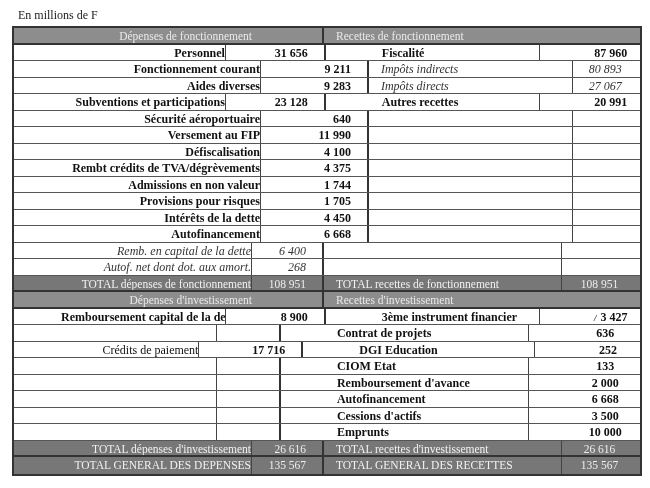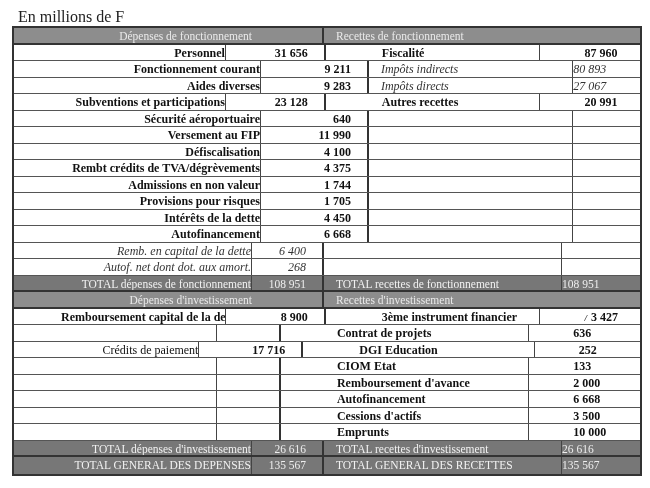--- a/index.html
+++ b/index.html
@@ -1,27 +1,27 @@
 <!DOCTYPE html>
 <html><head>
 <meta charset="utf-8">
 <style>
   html, body { margin: 0; padding: 0; background: #ffffff; }
   body { width: 650px; height: 488px; position: relative; overflow: hidden;
          font-family: "Liberation Serif", "DejaVu Serif", serif; color: #111; }
-  .caption { position: absolute; left: 18px; top: 8px; font-size: 16px; color: #222; }
+  .caption { position: absolute; left: 18px; top: 8px; font-size: 12px; color: #222; }
   .tbl { position: absolute; left: 12px; top: 26px; width: 630px; border: 2px solid #333;
          border-collapse: collapse; box-sizing: border-box; }
   .row { display: flex; height: 16.5px; border-bottom: 1px solid #555; box-sizing: border-box; }
   .row:last-child { border-bottom: none; }
   .cell { box-sizing: border-box; font-size: 12px; line-height: 16px; white-space: nowrap; overflow: hidden; }
   .lbl-l { width: 238px; padding-left: 3px; border-right: 1px solid #444; text-align: right; }
   .val-l { width: 72px; text-align: right; padding-right: 16px; border-right: 2px solid #333; }
   .lbl-r { width: 238px; padding-left: 12px; border-right: 1px solid #444; }
-  .val-r { width: 78px; text-align: left; padding-right: 3px; }
+  .val-r { width: 78px; text-align: center; padding-right: 3px; }
   .b { font-weight: bold; margin-left: 44px; }
   .i { font-style: italic; font-weight: normal; color: #333; }
   .hdr .cell { background: #8d8d8d; color: #eaeaea; font-size: 11.5px; }
   .hdr .lbl-l, .hdr .lbl-r { border-right: none; }
   .hdr .val-l { border-right: 2px solid #333; }
   .tot .cell { background: #777; color: #f2f2f2; font-size: 11.5px; }
   .tot .val-l, .tot .val-r { color: #eee; }
   .thick { border-bottom: 2px solid #333; }
   .hand { font-size: 9px; color: #222; font-style: italic; margin-right: 4px; }
 </style>

